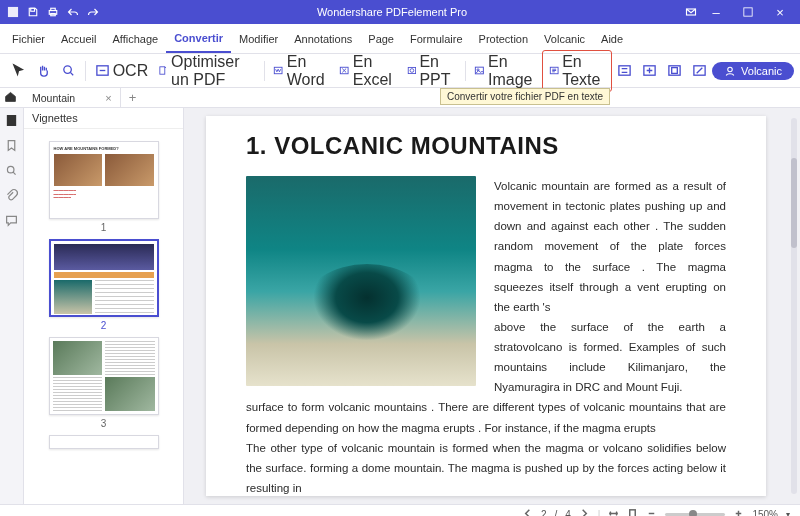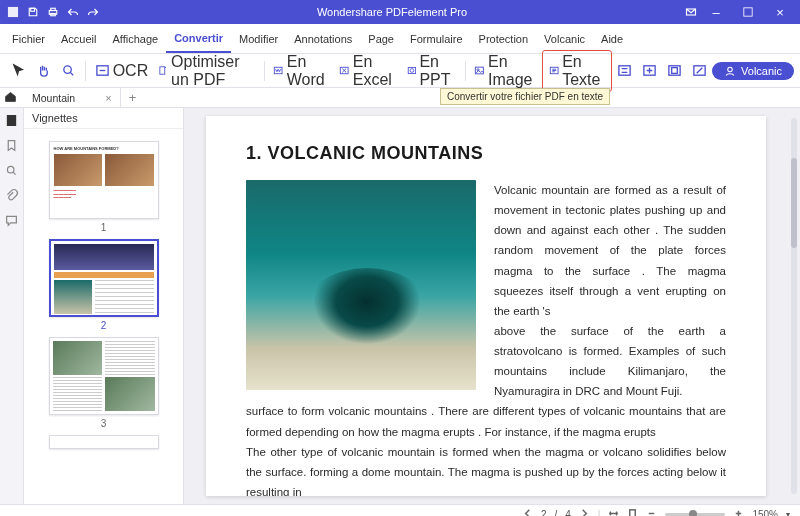--- a/index.html
+++ b/index.html
@@ -33,21 +33,21 @@
   .thumbpanel { width: 160px; background: #fff; border-right: 1px solid #e1e1e9; display: flex; flex-direction: column; }
   .thumb-header { padding: 4px 8px; font-size: 11px; color: #333; border-bottom: 1px solid #eee; }
   .thumb-list { flex: 1; overflow-y: auto; padding: 6px 0; }
   .thumb { width: 110px; margin: 6px auto 2px; }
   .thumb-page { width: 110px; height: 78px; background: #fff; border: 1px solid #d8d8e0; box-shadow: 0 1px 2px rgba(0,0,0,0.1); position: relative; overflow: hidden; }
   .thumb.selected .thumb-page { border: 2px solid #4a4ed0; }
   .thumb-label { text-align: center; font-size: 10px; color: #666; margin-top: 3px; }
   .thumb.selected .thumb-label { color: #4a4ed0; }
   .content { flex: 1; background: #f0f0f4; display: flex; overflow: hidden; position: relative; }
   .page { background: #fff; margin: 8px auto; box-shadow: 0 1px 4px rgba(0,0,0,0.15); width: 560px; padding: 16px 40px 8px; overflow: hidden; }
-  .page h1 { font-size: 18px; font-weight: 800; color: #1a1a1a; margin-bottom: 16px; letter-spacing: 0.5px; margin-top: 11px; }
+  .page h1 { font-size: 24px; font-weight: 800; color: #1a1a1a; margin-bottom: 16px; letter-spacing: 0.5px; }
   .article { display: block; }
   .imgblock { float: left; width: 230px; height: 210px; margin: 0 18px 8px 0; background: linear-gradient(180deg,#1a6a6a 0%,#0f8585 35%,#3aa5a5 55%,#c9c4a8 80%,#e6e2cc 100%); position: relative; border-radius: 1px; }
   .imgblock::after { content:""; position:absolute; inset:42% 20% 18% 25%; background: radial-gradient(ellipse at 50% 40%, #04302f 0%, #084a48 35%, transparent 60%); border-radius: 50% 50% 40% 40%; }
   .ptext { font-size: 11.5px; line-height: 1.75; color: #2a2a2a; text-align: justify; }
   .vscroll { width: 12px; background: #f0f0f4; position: relative; }
   .vscroll .track { position: absolute; top: 10px; bottom: 10px; left: 3px; width: 6px; background: #e1e1e9; border-radius: 3px; }
   .vscroll .thumbbar { position: absolute; top: 50px; height: 90px; left: 3px; width: 6px; background: #c0c0cc; border-radius: 3px; }
   .statusbar { height: 20px; border-top: 1px solid #e1e1e9; display: flex; align-items: center; justify-content: flex-end; gap: 8px; padding: 0 10px; font-size: 10px; color: #555; }
   .statusbar .sep { color: #ccc; }
   .sb-icon svg { width: 11px; height: 11px; stroke: #666; fill: none; stroke-width: 1.6; }

